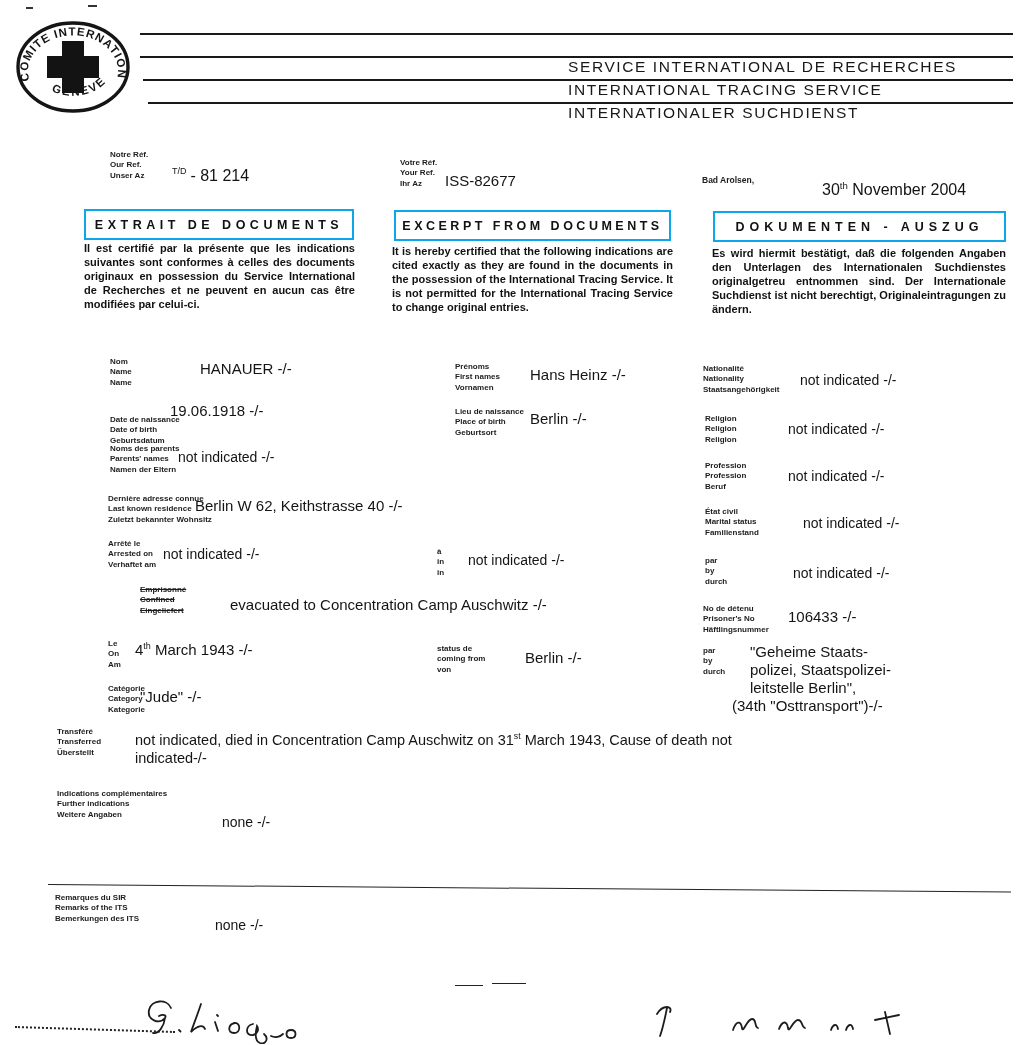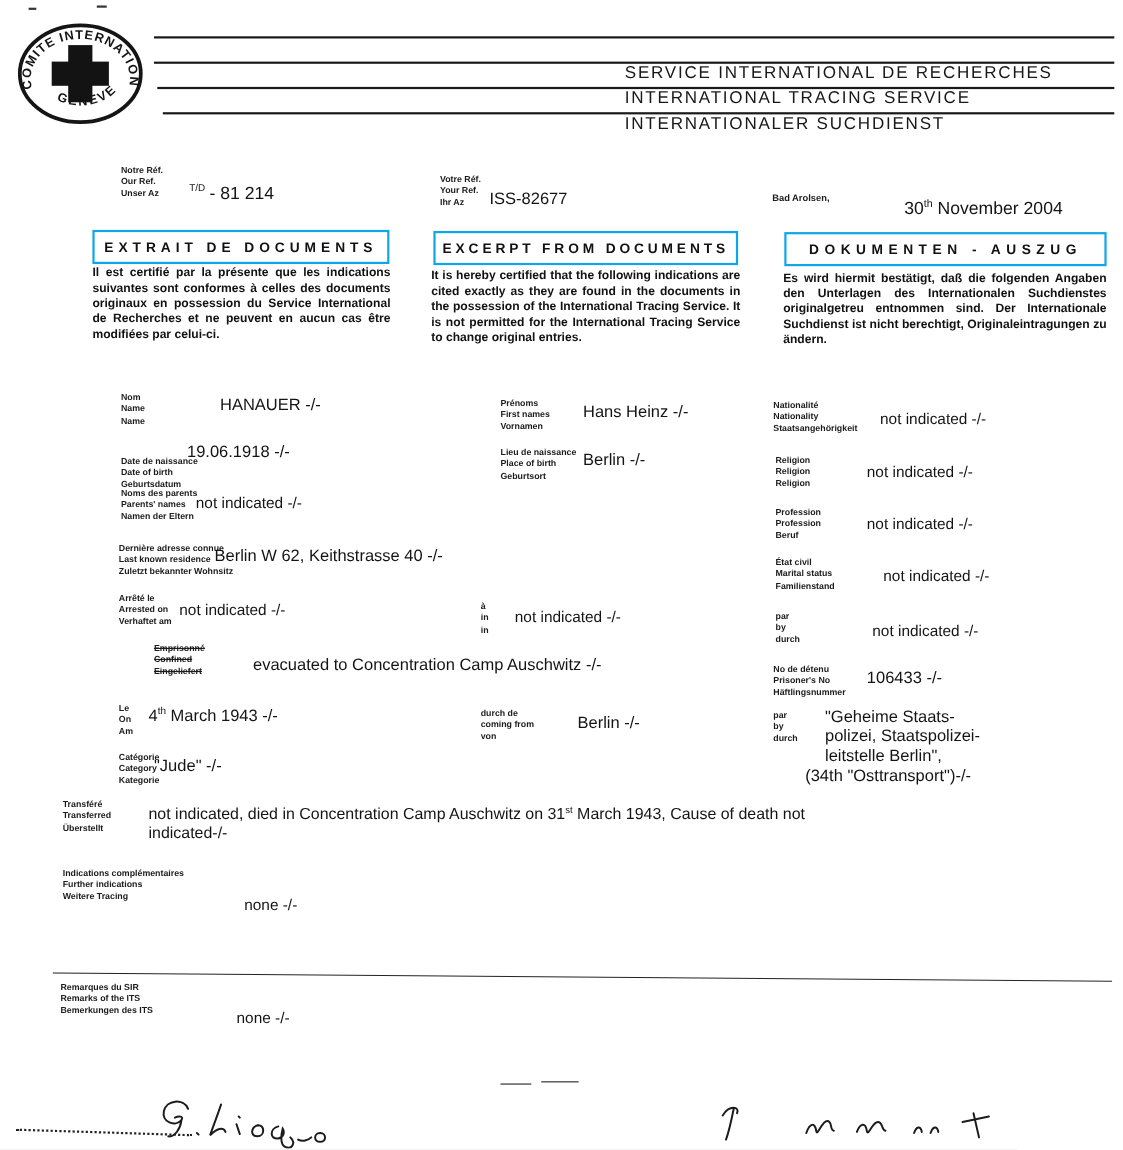--- a/index.html
+++ b/index.html
@@ -194,21 +194,21 @@
   <div class="val v15" style="left:788px;top:608px">106433 -/-</div>
 
   <div class="lbl" style="left:108px;top:639px">
     <div>Le</div>
     <div>On</div>
     <div>Am</div>
   </div>
   <div class="val v15" style="left:135px;top:641px"><span>4</span><sup>th</sup><span> March 1943 -/-</span></div>
 
   <div class="lbl" style="left:437px;top:644px">
-    <div>durch de</div>
+    <div>status de</div>
     <div>coming from</div>
     <div>von</div>
   </div>
   <div class="val v15" style="left:525px;top:649px">Berlin -/-</div>
 
   <div class="lbl" style="left:703px;top:646px">
     <div>par</div>
     <div>by</div>
     <div>durch</div>
   </div>
@@ -228,21 +228,21 @@
     <div>Transféré</div>
     <div>Transferred</div>
     <div>Überstellt</div>
   </div>
   <div class="val" style="left:135px;top:731px;font-size:14.5px"><span>not indicated, died in Concentration Camp Auschwitz on 31</span><sup>st</sup><span> March 1943, Cause of death not</span></div>
   <div class="val" style="left:135px;top:750px;font-size:14.5px">indicated-/-</div>
 
   <div class="lbl" style="left:57px;top:789px">
     <div>Indications complémentaires</div>
     <div>Further indications</div>
-    <div>Weitere Tracing</div>
+    <div>Weitere Angaben</div>
   </div>
   <div class="val" style="left:222px;top:814px">none -/-</div>
 
   <div class="thinline divider" style="left:48px;top:884px;width:963px"></div>
 
   <div class="lbl" style="left:55px;top:893px">
     <div>Remarques du SIR</div>
     <div>Remarks of the ITS</div>
     <div>Bemerkungen des ITS</div>
   </div>

